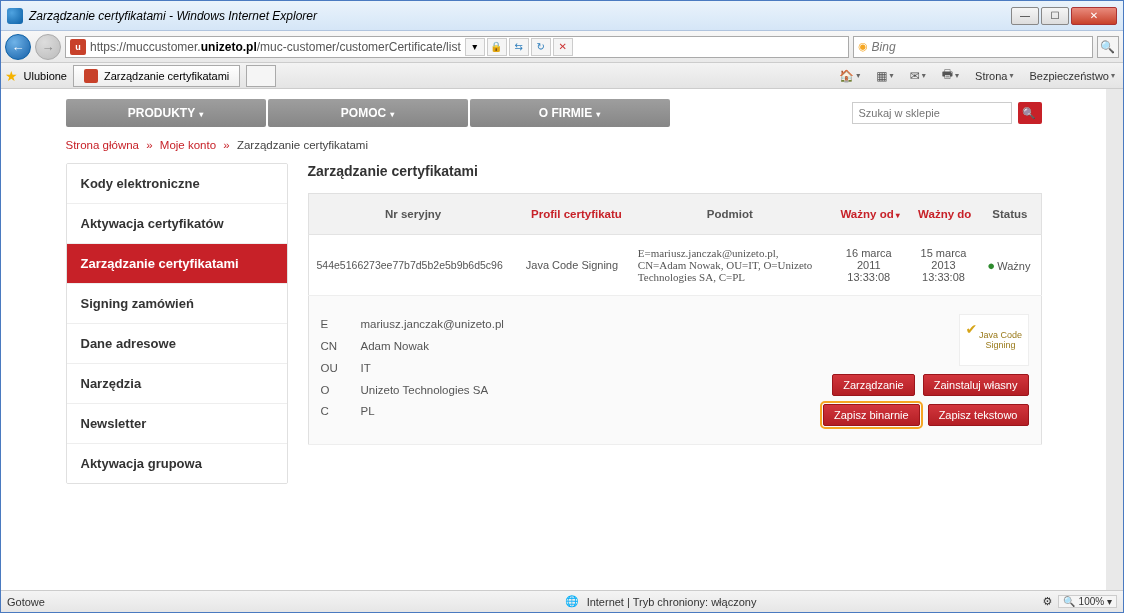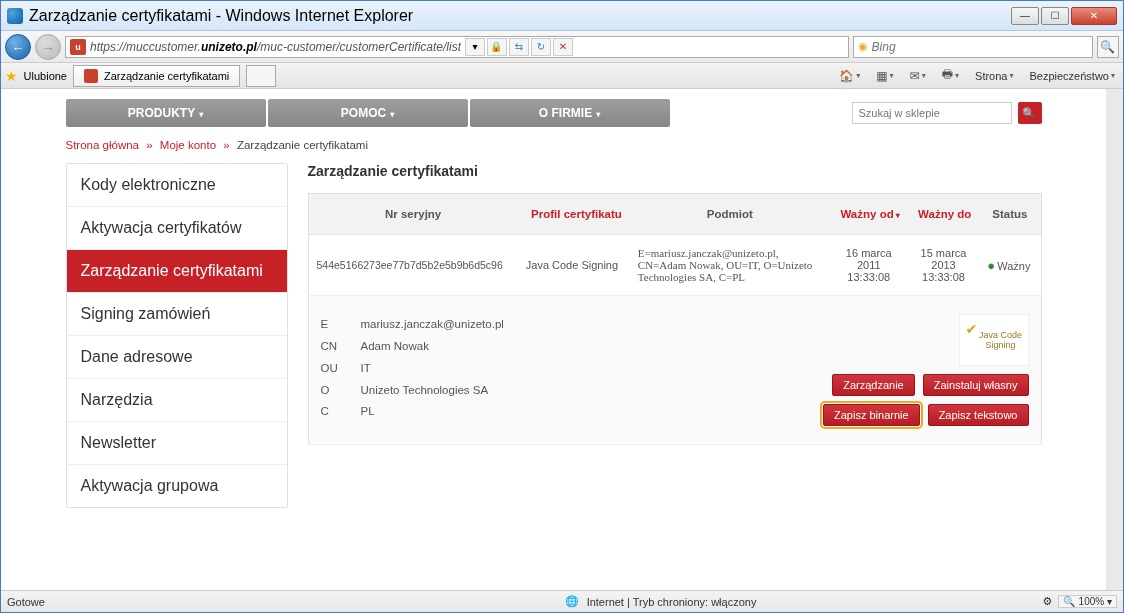--- a/index.html
+++ b/index.html
@@ -2,32 +2,32 @@
 <html><head>
 <meta charset="utf-8">
 <style>
 * { box-sizing: border-box; margin: 0; padding: 0; }
 body { font-family: Tahoma, Verdana, sans-serif; font-size: 11px; background: #fff; }
 
 
 .window { width: 1124px; height: 613px; border: 1px solid #4a7ac0; background: #fff; position: relative; overflow: hidden; }
 .titlebar { height: 30px; background: linear-gradient(to bottom, #eaf3fb, #d5e6f7); display: flex; align-items: center; padding: 0 6px; border-bottom: 1px solid #b0c4de; }
 .titlebar .ie-icon { width: 16px; height: 16px; background: radial-gradient(circle at 30% 30%, #4fa3e0, #0b5fa5); border-radius: 3px; margin-right: 6px; }
-.titlebar .title-text { font-size: 16px; color: #000; }
+.titlebar .title-text { font-size: 12px; color: #000; font-style: italic; }
 .titlebar .win-btns { margin-left: auto; display: flex; gap: 2px; }
 .titlebar .win-btn { width: 28px; height: 18px; border: 1px solid #888; background: linear-gradient(#f5f5f5,#ddd); border-radius: 2px; display:flex; align-items:center; justify-content:center; font-size:10px; color:#333;}
 .titlebar .win-btn.close { background: linear-gradient(#e98b7d,#c8412a); color:#fff; border-color:#a33; width:46px;}
 
 
 .navbar { height: 32px; background: linear-gradient(#f7f7f7,#e9e9e9); border-bottom: 1px solid #ccc; display: flex; align-items: center; padding: 0 4px; gap: 4px; }
 .nav-btn { width: 26px; height: 26px; border-radius: 50%; background: radial-gradient(circle at 35% 30%, #6fb3e8, #1660a8); border:1px solid #0b5fa5; display:flex; align-items:center; justify-content:center; color:#fff; font-size:13px;}
 .nav-btn.disabled { background: radial-gradient(circle at 35% 30%, #ddd, #bbb); border-color:#aaa; color:#888;}
 .url-field { flex:1; height: 22px; border:1px solid #aaa; background:#fff; display:flex; align-items:center; padding:0 4px; gap:4px; }
 .url-favicon { width:16px; height:16px; background:#c8412a; border-radius:2px; display:flex; align-items:center; justify-content:center; color:#fff; font-size:9px; font-weight:bold;}
-.url-text { font-size:12px; color:#555; white-space:nowrap; overflow:hidden;font-style:italic; }
+.url-text { font-size:12px; color:#555; white-space:nowrap; overflow:hidden; }
 .url-text .bold { color:#000; font-weight:bold; }
 .url-right-icons { display:flex; align-items:center; gap:2px;}
 .url-right-icons span { width:20px; height:18px; border:1px solid #ccc; background:#f5f5f5; display:flex; align-items:center; justify-content:center; font-size:10px;}
 .search-field { width: 240px; height:22px; border:1px solid #aaa; background:#fff; display:flex; align-items:center; padding:0 4px; gap:4px;}
 .search-field input { border:none; outline:none; font-size:12px; color:#888; font-style:italic; width:100%; }
 .search-go { width:22px; height:22px; border:1px solid #aaa; background:#f5f5f5; display:flex; align-items:center; justify-content:center; font-size:12px;}
 
 
 .tabbar { height: 26px; background: linear-gradient(#f3f3f3,#e4e4e4); border-bottom:1px solid #ccc; display:flex; align-items:center; padding:0 4px; gap:6px;}
 .fav-star { color:#f5b301; font-size:14px; }
@@ -52,21 +52,21 @@
 .topnav .store-search input { width:160px; height:22px; border:1px solid #ccc; padding:0 6px; font-size:11px; color:#999; outline:none;}
 .topnav .store-search .go { width:24px; height:22px; background:#c72128; border-radius:2px; display:flex; align-items:center; justify-content:center; color:#fff;}
 
 .breadcrumb { margin:12px 0 12px 0; font-size:11.5px; color:#444;}
 .breadcrumb a { color:#c72128; text-decoration:none;}
 .breadcrumb .sep { color:#c72128; margin:0 4px;}
 
 
 .main { display:flex; gap:20px; }
 .sidebar { width:222px; border:1px solid #e0e0e0; border-radius:2px; overflow:hidden;}
-.sidebar .sitem { padding:12px 14px; border-bottom:1px solid #eee; background:#fff; color:#333; font-size:16px; font-weight:normal; cursor:pointer;}
+.sidebar .sitem { padding:12px 14px; border-bottom:1px solid #eee; background:#fff; color:#333; font-size:13px; font-weight:bold; cursor:pointer;}
 .sidebar .sitem.active { background:#c72128; color:#fff;}
 .sidebar .sitem:last-child{border-bottom:none;}
 
 .content { flex:1; }
 .content h2 { font-size:14px; color:#333; font-weight:bold; margin-bottom:14px;}
 
 .cert-table { width:100%; border:1px solid #e0e0e0; border-collapse:collapse;}
 .cert-table thead th { background:#f2f2f2; color:#555; font-size:11.5px; font-weight:bold; padding:14px 8px; border-bottom:1px solid #e3e3e3;}
 .cert-table thead th.sorted { color:#c72128;text-align:right;}
 .cert-table thead th .arr { font-size:8px; margin-left:2px;}

